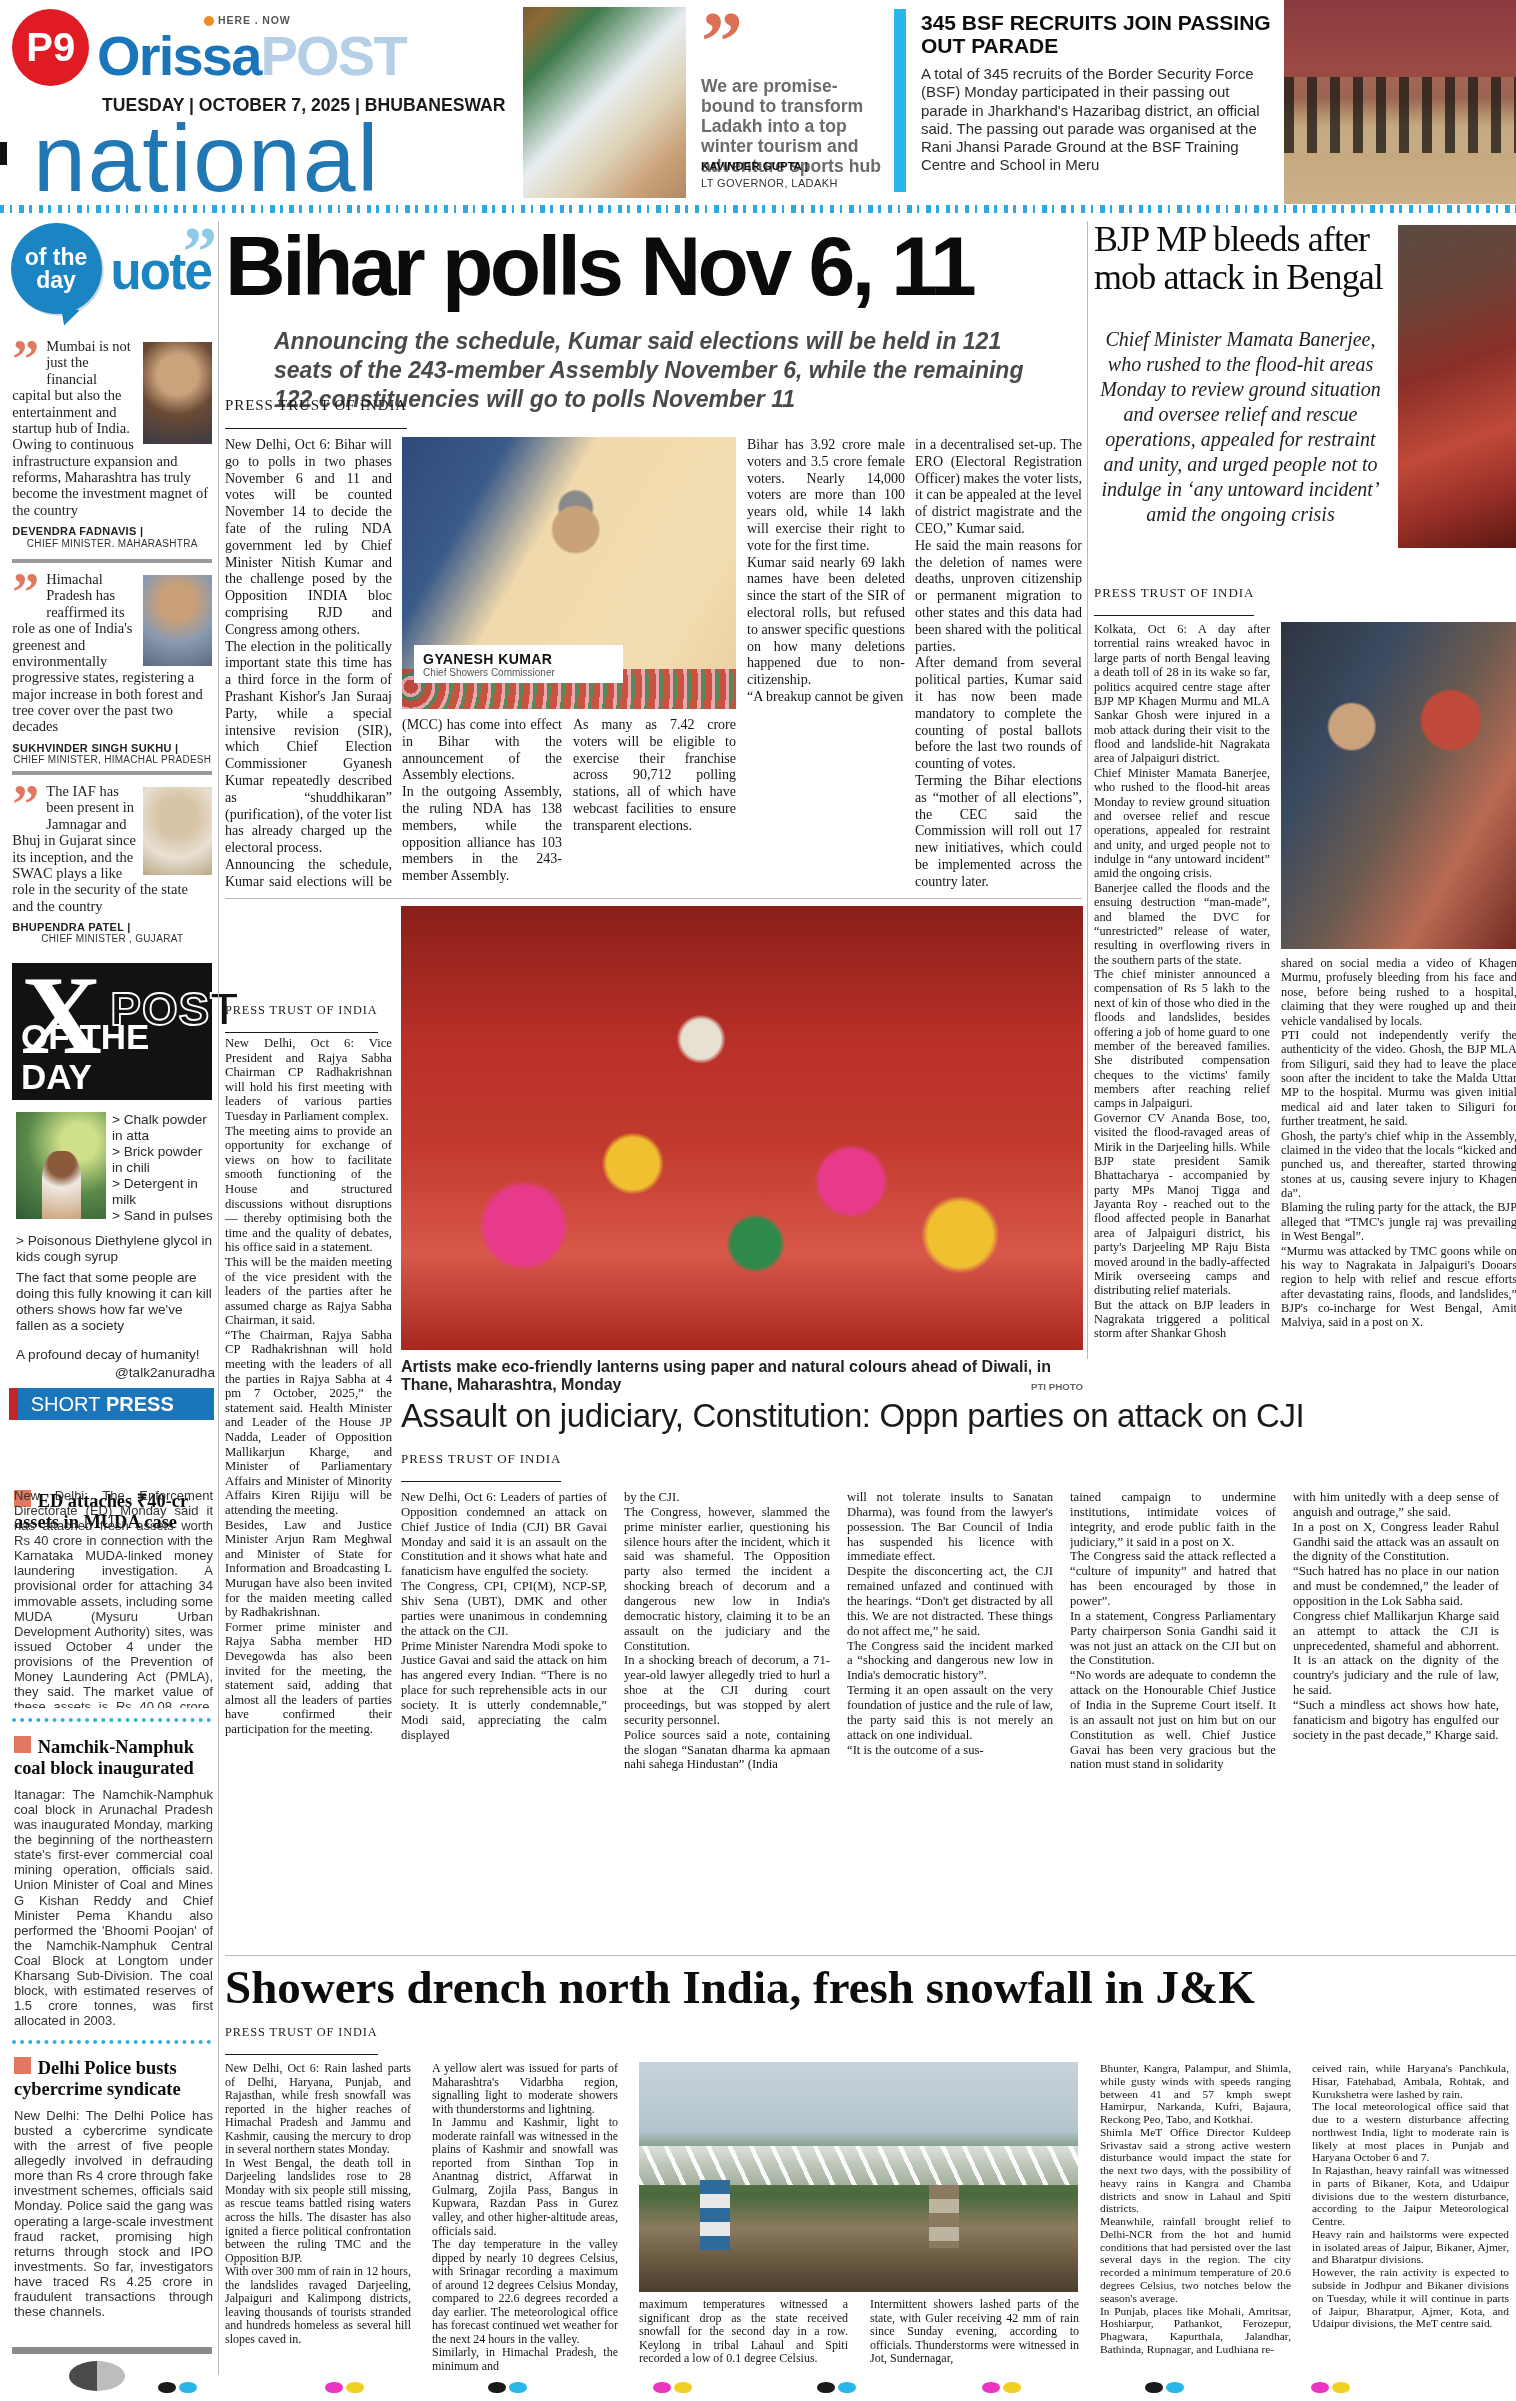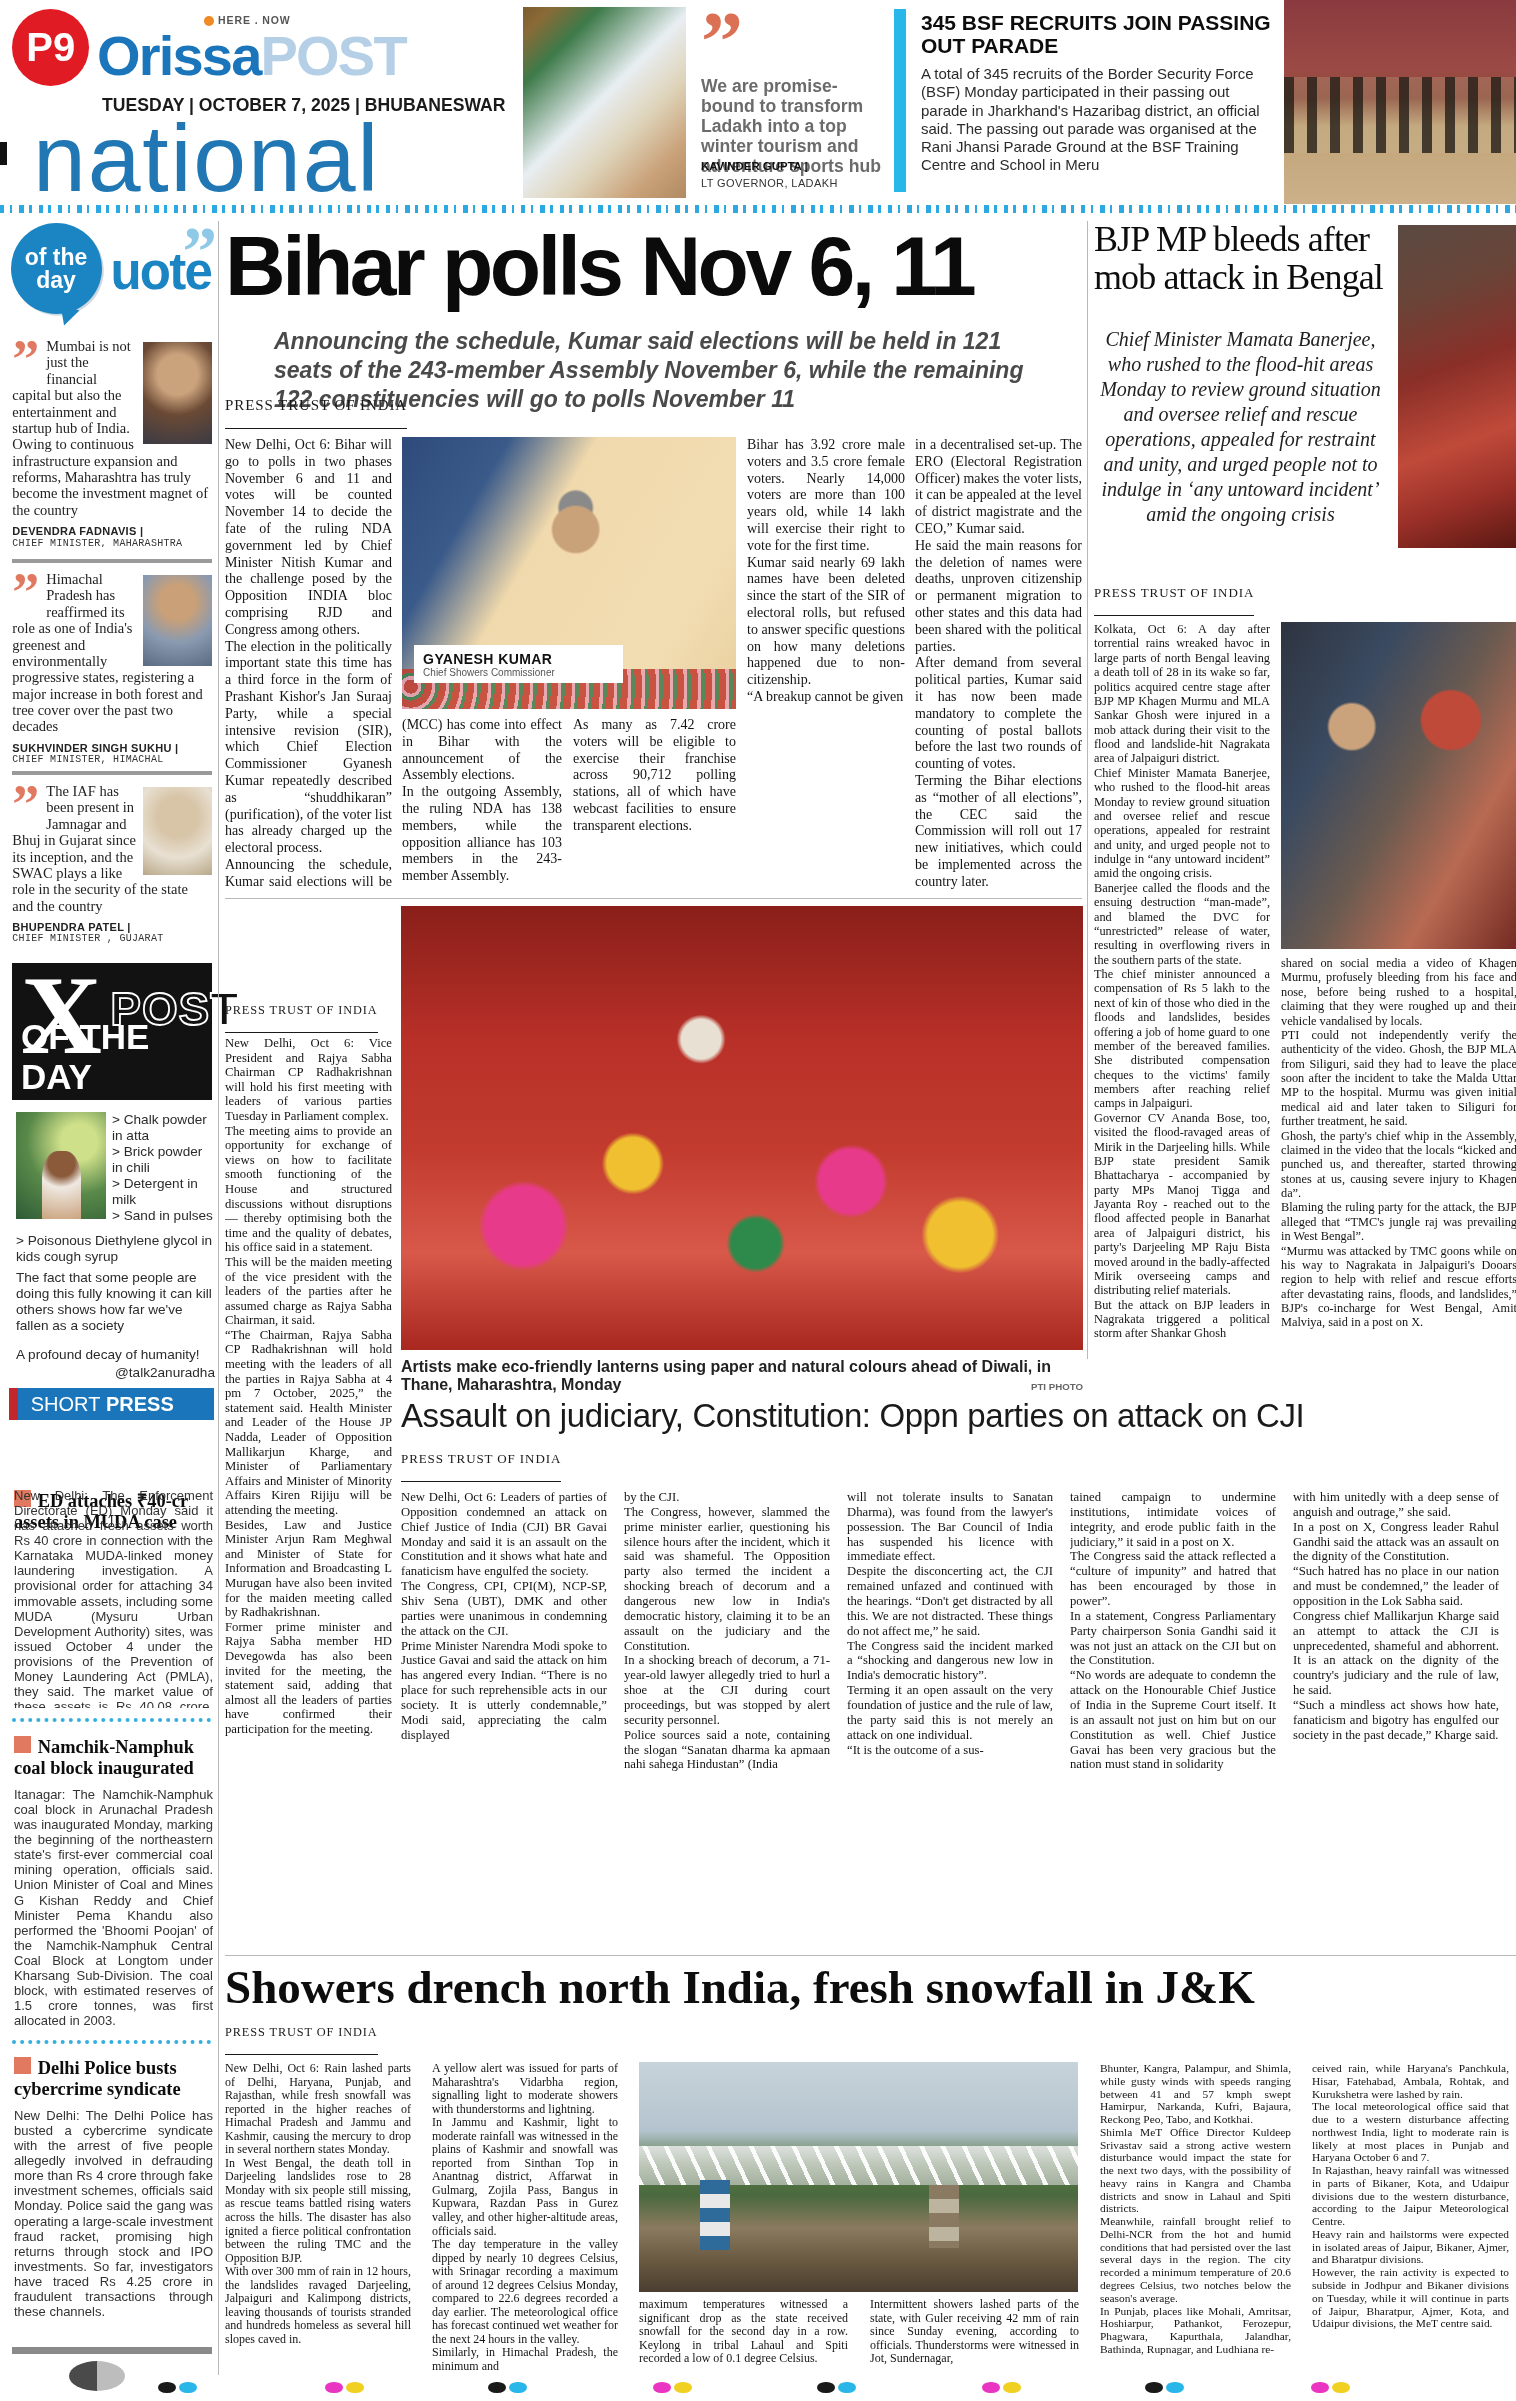--- a/index.html
+++ b/index.html
@@ -17,21 +17,21 @@
   .hrule{position:absolute;height:0.9px;background:#b9b9b9;}
   .dashes{position:absolute;left:0;width:1517px;height:8px;
           background:repeating-linear-gradient(90deg,#2ba9e0 0 4.4px,transparent 4.4px 9.7px,#2ba9e0 9.7px 12.3px,transparent 12.3px 19.3px);}
   .dotsep{position:absolute;border-top:4.4px dotted #35aede;width:199px;left:12.3px;}
   .quoteglyph{float:left;font-family:"Liberation Serif",serif;font-weight:bold;color:#e0795f;
               font-size:54px;line-height:.55;margin:7px 7px 0 0;}
   .railquote{position:absolute;left:12.3px;width:200px;font-family:"Liberation Serif",serif;
              font-size:14.5px;line-height:1.13;color:#222;overflow:hidden;}
   .railquote .pic{float:right;width:69px;height:102px;margin:3.5px 0 3.5px 5.3px;}
   .qauthor{font-family:"Liberation Sans",sans-serif;font-weight:bold;font-size:11px;margin-top:7px;letter-spacing:0.3px;}
-  .qrole{font-family:Liberation Mono, monospace;font-size:10px;color:#333;letter-spacing:0.3px;}
+  .qrole{font-family:Liberation Sans, sans-serif;font-size:10px;color:#333;letter-spacing:0.3px;text-align:center;}
   .sep{position:absolute;left:12.3px;width:200px;height:4.4px;background:#9a9a9a;}
   .stHead{position:absolute;left:14px;width:199px;font-family:"Liberation Serif",serif;
           font-weight:bold;font-size:18.4px;line-height:1.15;color:#0d0d0d;}
   .stHead .bullet{display:inline-block;width:16.7px;height:16.7px;background:#e0795f;margin-right:7px;}
   .stBody{position:absolute;left:14px;width:199px;font-size:13px;line-height:1.16;color:#333;
           font-family:"Liberation Sans",sans-serif;text-align:justify;white-space:pre-line;overflow:hidden;}
   .capcard{position:absolute;background:#ffffff;padding:6.1px 8.8px 5.3px 8.8px;}
   .dotpair{position:absolute;top:2382px;display:flex;gap:3.5px;}
   .dot{width:17.6px;height:11.4px;border-radius:50%;}
 </style>

